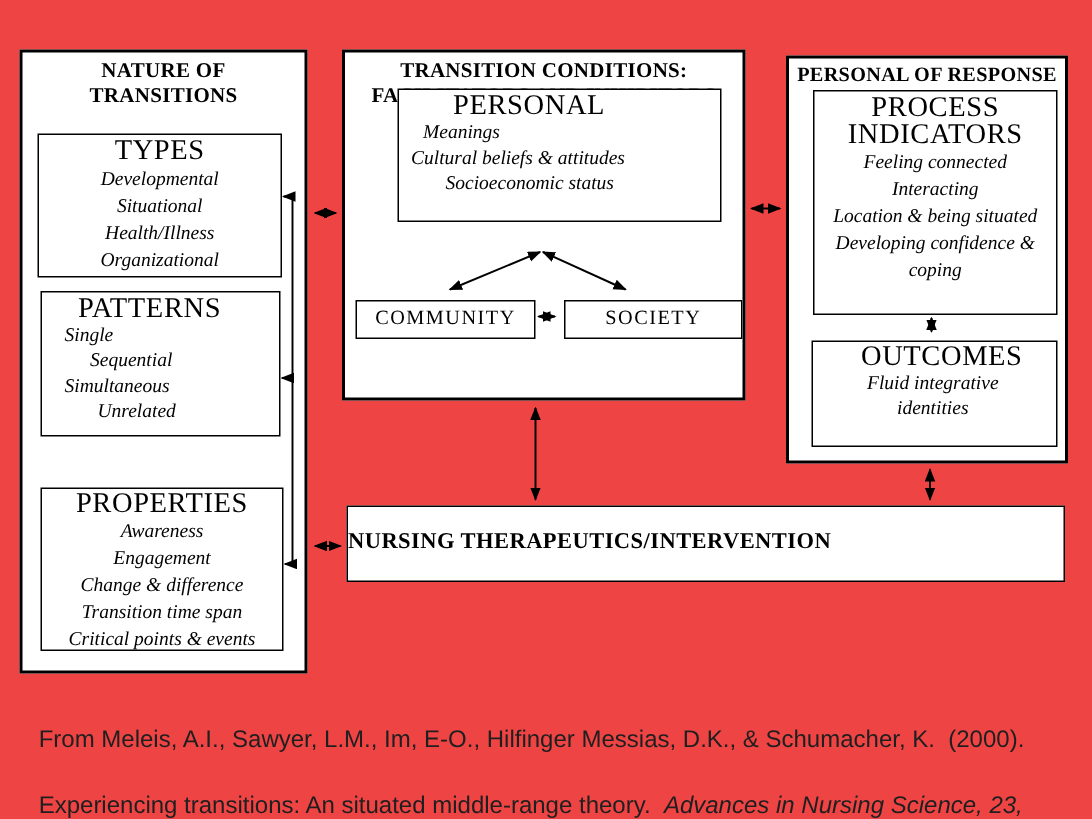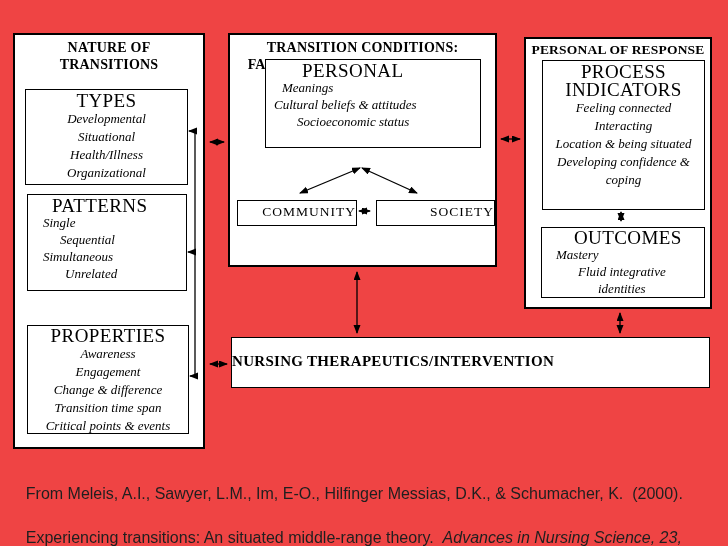--- a/index.html
+++ b/index.html
@@ -22,21 +22,21 @@
 
   
   #types-box      { left:10px; top:54px;  width:163px; height:96px;  padding-top:2px; }
   #patterns-box   { left:12px; top:159px; width:160px; height:97px; padding-top:2px; }
   #patterns-box .bhead, #patterns-box .bitem { line-height:17px; }
   #properties-box { left:12px; top:290px; width:162px; height:109px; padding-top:1px; }
   #personal-box   { left:35px; top:24px;  width:216px; height:89px;  padding-top:2px; }
   #personal-box .bhead, #personal-box .bitem { line-height:17px; }
   #community-box  { left:7px;   top:165px; width:120px; height:26px; }
   #society-box    { left:146px; top:165px; width:119px; height:26px; }
-  .small-label { font-size:13.5px; line-height:22px; text-align:right; letter-spacing:1px; }
+  .small-label { font-size:13.5px; line-height:22px; text-align:center; letter-spacing:1px; }
   #process-box    { left:16px; top:21px;  width:163px; height:150px; padding:2px 6px 0 6px; }
   #outcomes-box   { left:15px; top:188px; width:164px; height:71px;  padding-top:1px; }
   #outcomes-box .bhead, #outcomes-box .bitem { line-height:17px; }
 
   #nursing-box {
     position:absolute; left:231px; top:337px; width:479px; height:51px;
     border:1.5px solid #000; background:#fff;
     font-weight:bold; font-size:15px; text-align:left; line-height:47px; letter-spacing:.3px;
   }
 
@@ -114,21 +114,20 @@
       <div class="bhead center">PROCESS</div>
       <div class="bhead center">INDICATORS</div>
       <div class="bitem center">Feeling connected</div>
       <div class="bitem center">Interacting</div>
       <div class="bitem center">Location &amp; being situated</div>
       <div class="bitem center">Developing confidence &amp; coping</div>
     </div>
 
     <div class="ibox" id="outcomes-box">
       <div class="bhead" style="padding-left:32px">OUTCOMES</div>
-      <div class="bitem" style="padding-left:14px">Mastery</div>
       <div class="bitem" style="padding-left:36px">Fluid integrative</div>
       <div class="bitem" style="padding-left:56px">identities</div>
     </div>
   </div>
 
   <div id="nursing-box">
     <span>NURSING THERAPEUTICS/INTERVENTION</span>
   </div>
 
   <svg id="arrows" viewBox="0 0 728 546" xmlns="http://www.w3.org/2000/svg">

